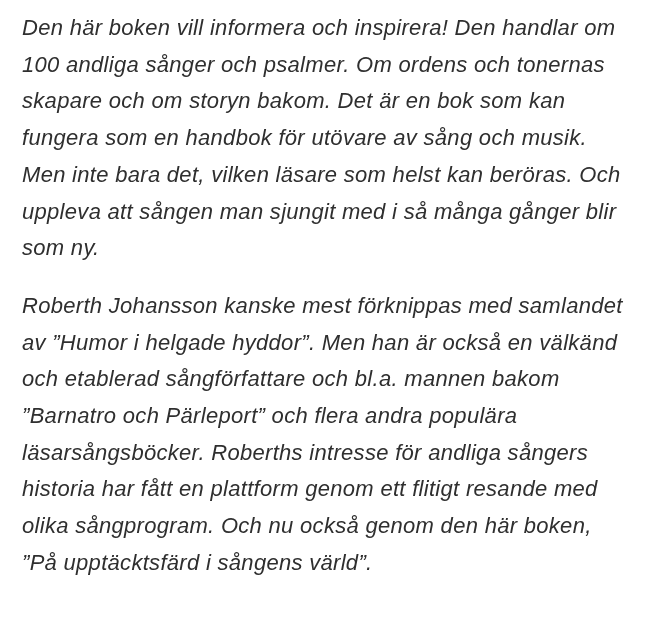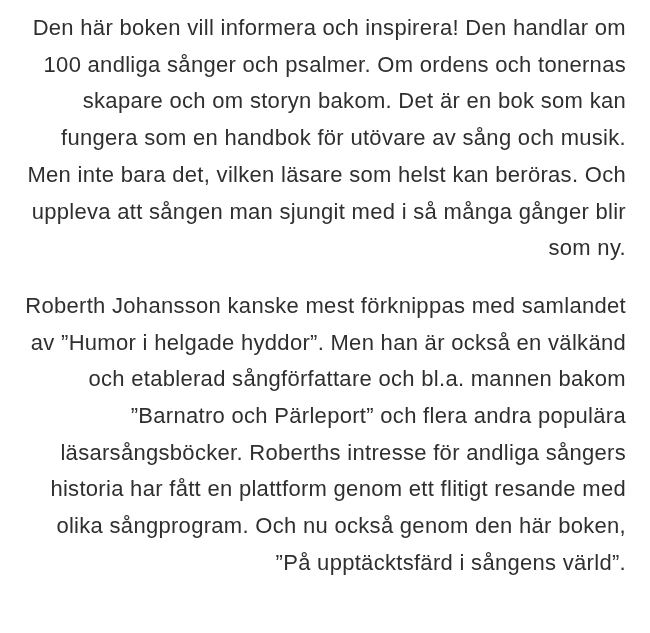--- a/index.html
+++ b/index.html
@@ -18,21 +18,22 @@
     width: 650px;
     padding: 10px 24px 0 22px;
   }
   .para {
     margin: 0 0 21px 0;
     font-size: 22px;
     line-height: 36.7px;
     letter-spacing: 0.3px;
     font-weight: 400;
     color: #2f2f2f;
-    text-align: right;
+    text-align: left;
+    font-style: italic;
     -webkit-font-smoothing: antialiased;
   }
 </style>
 </head>
 <body>
 
 <div class="page">
   <p class="para">Den här boken vill informera och inspirera! Den handlar om 100 andliga sånger och psalmer. Om ordens och tonernas skapare och om storyn bakom. Det är en bok som kan fungera som en handbok för utövare av sång och musik. Men inte bara det, vilken läsare som helst kan beröras. Och uppleva att sången man sjungit med i så många gånger blir som ny.</p>
   <p class="para">Roberth Johansson kanske mest förknippas med samlandet av ”Humor i helgade hyddor”. Men han är också en välkänd och etablerad sångförfattare och bl.a. mannen bakom ”Barnatro och Pärleport” och flera andra populära läsarsångsböcker. Roberths intresse för andliga sångers historia har fått en plattform genom ett flitigt resande med olika sångprogram. Och nu också genom den här boken, ”På upptäcktsfärd i sångens värld”.</p>
 </div>

